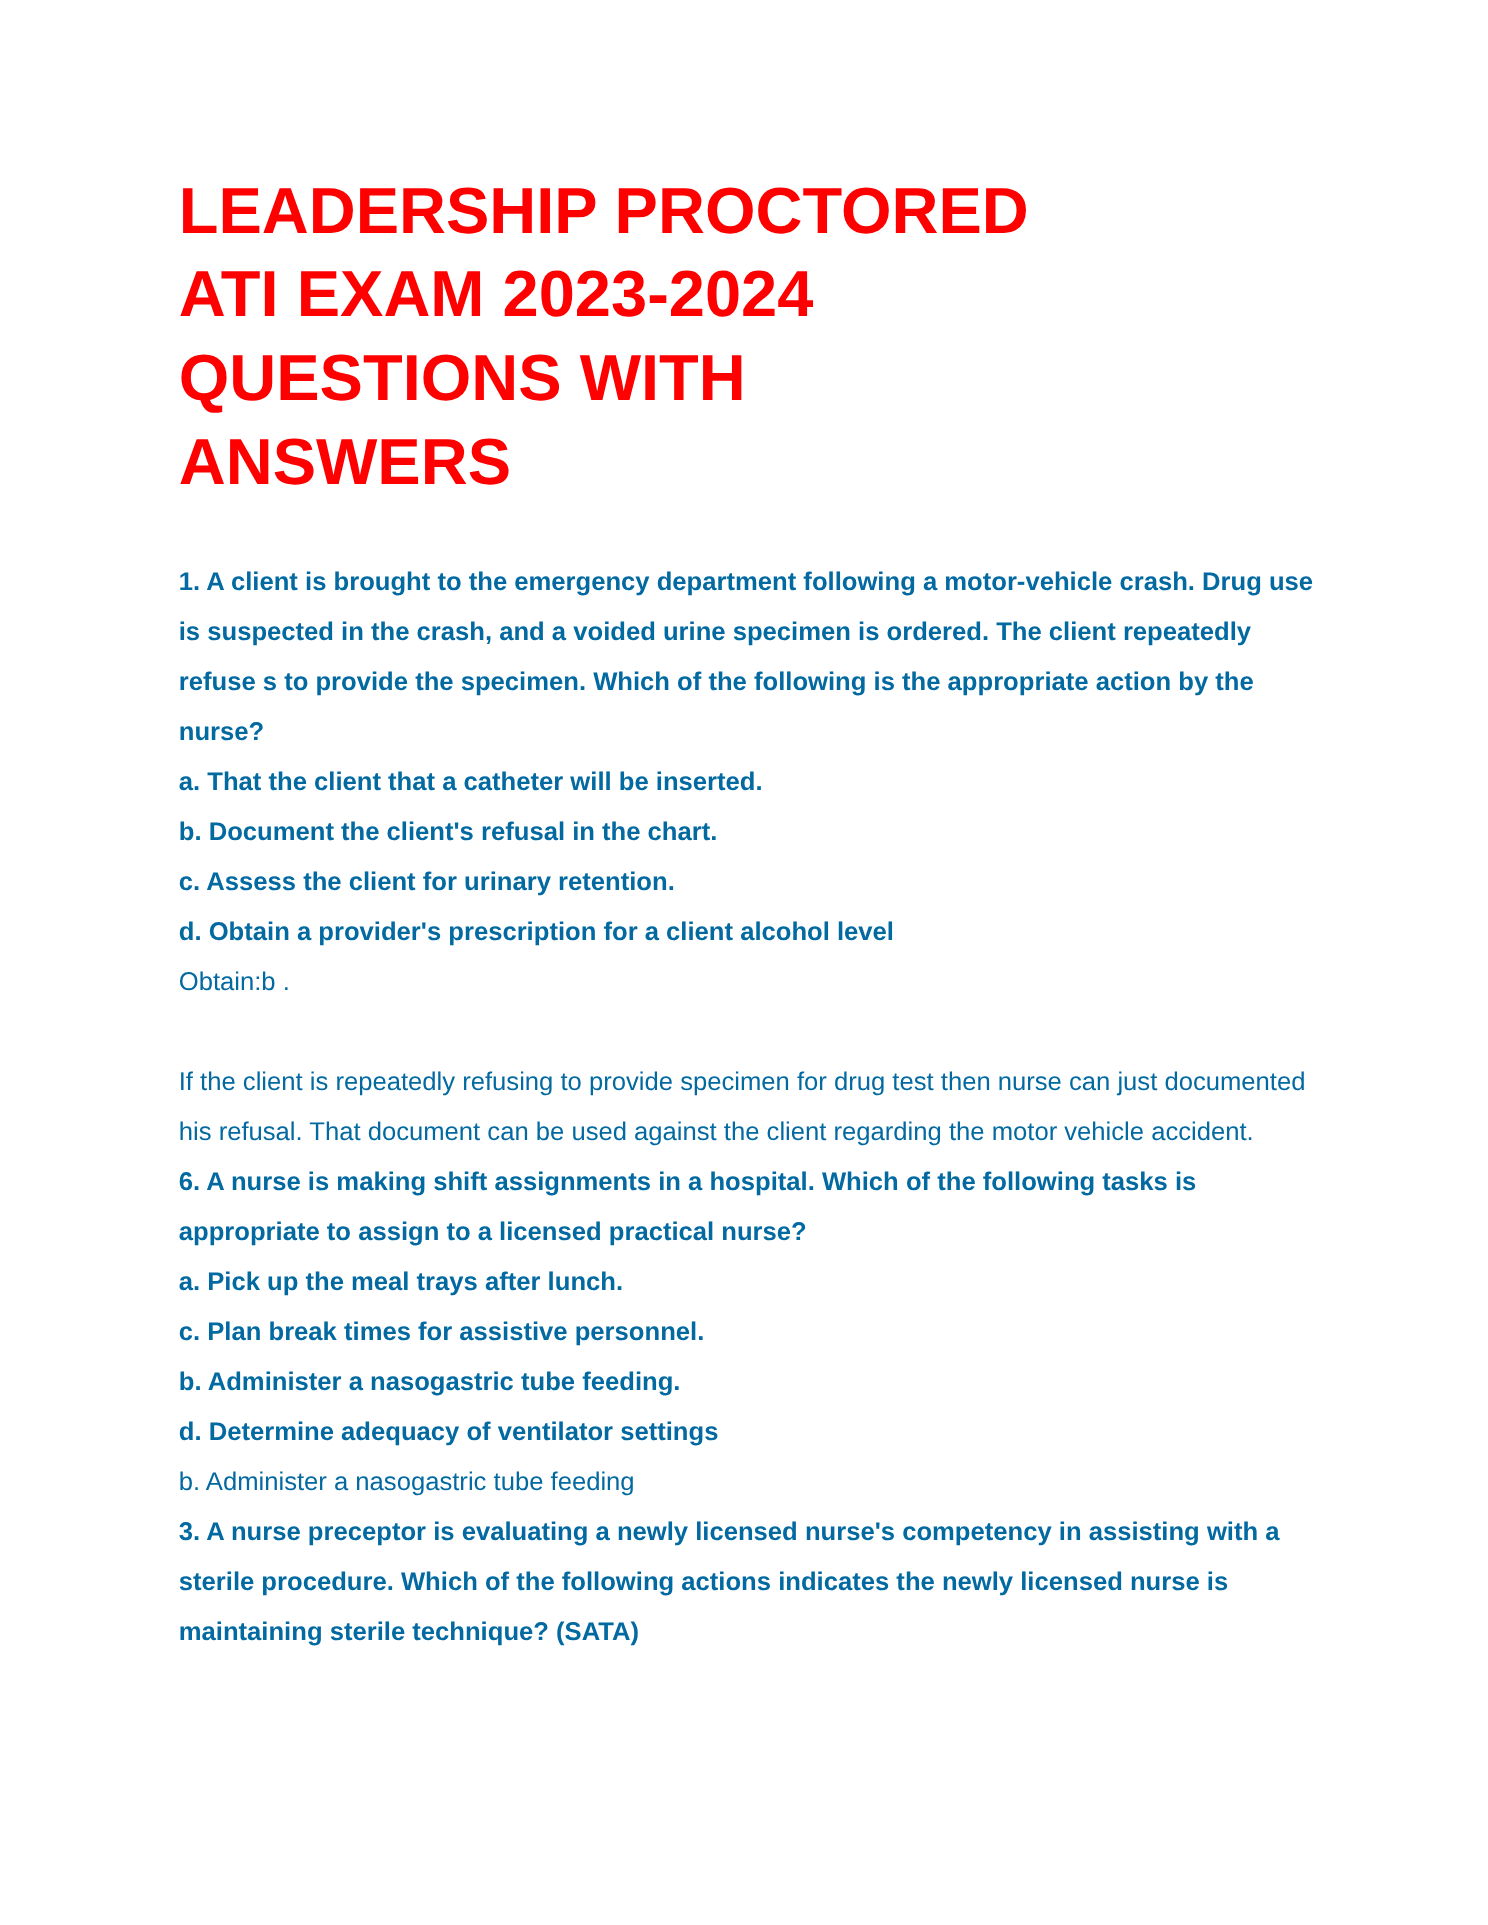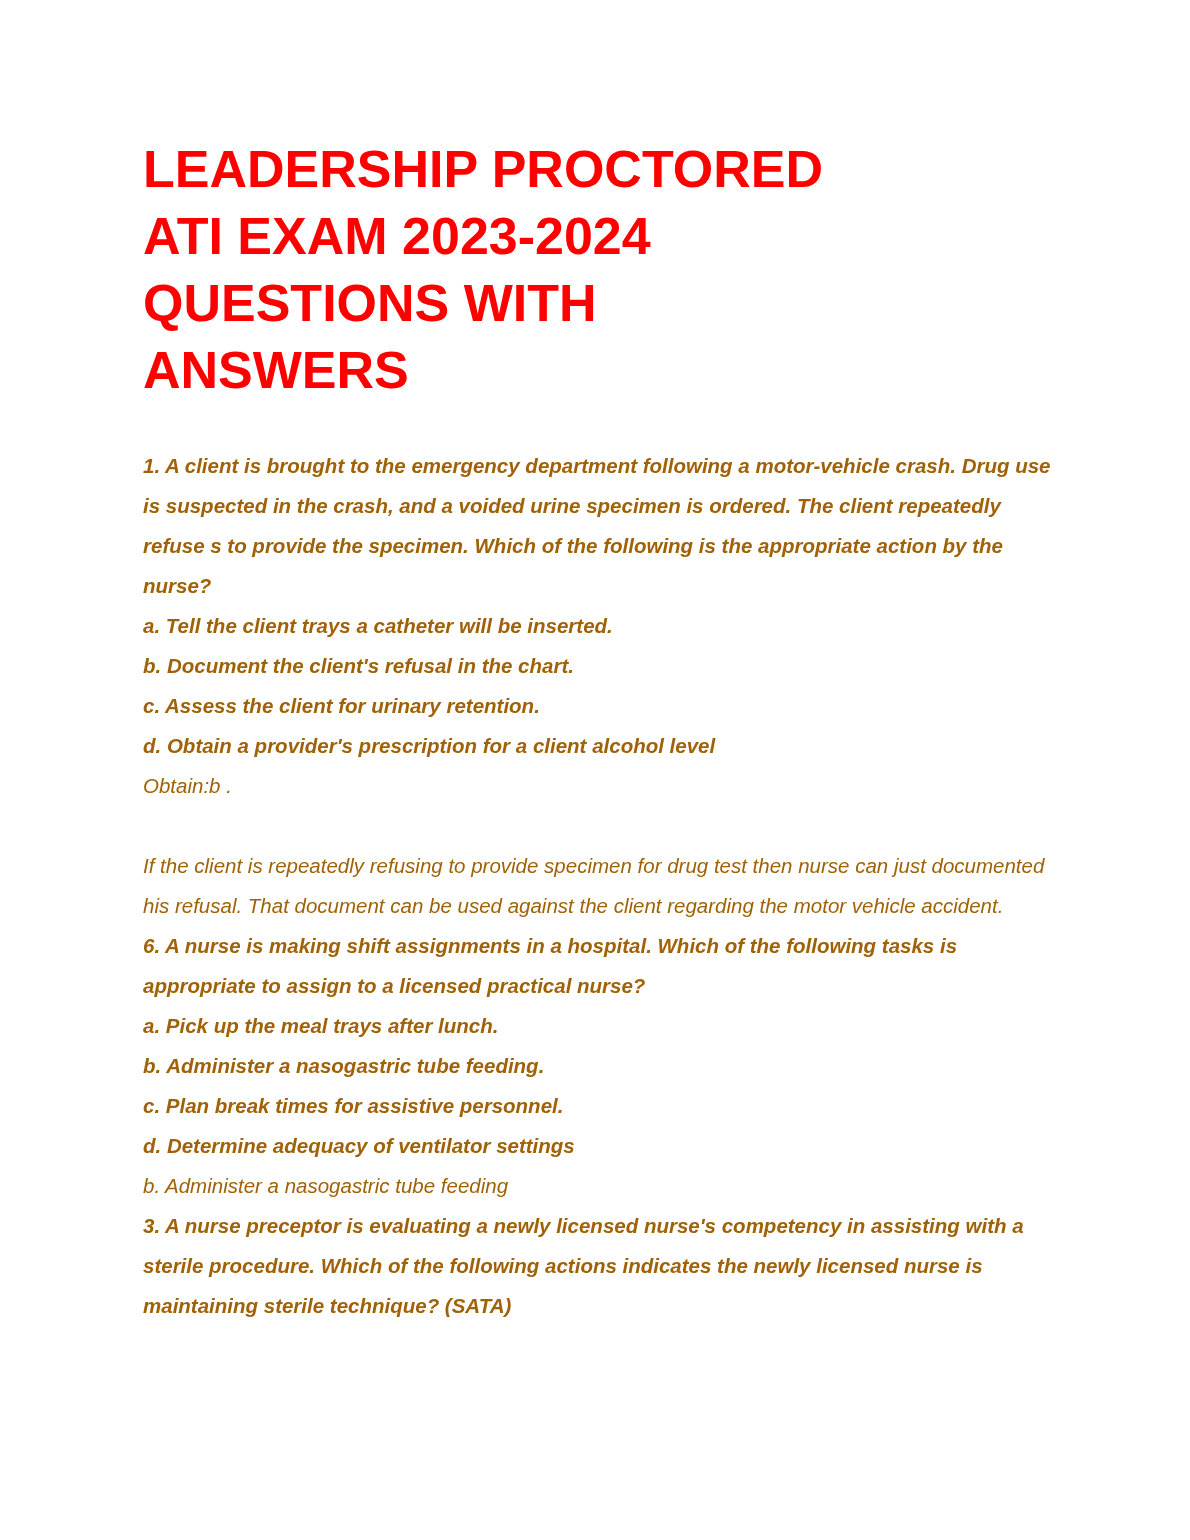--- a/index.html
+++ b/index.html
@@ -21,24 +21,23 @@
   .doc-title {
     color: #ff0000;
     font-weight: 700;
     font-size: 52px;
     line-height: 67px;
     max-width: 912px;
     margin-bottom: 42px;
   }
   .doc-body {
     width: 910px;
-    color: #a16207;
+    color: #0369a1;
     font-size: 20.5px;
     line-height: 40px;
-    font-style: italic;
   }
   .doc-body p {
     margin: 0;
   }
   .doc-body p.bold {
     font-weight: 700;
   }
   .doc-body p.gap {
     margin-top: 40px;
   }
@@ -47,40 +46,40 @@
 <body>
 
 <div class="page">
 
   <h1 class="doc-title">LEADERSHIP PROCTORED ATI EXAM 2023-2024 QUESTIONS WITH ANSWERS</h1>
 
   <div class="doc-body">
 
     <p class="bold">1. A client is brought to the emergency department following a motor-vehicle crash. Drug use is suspected in the crash, and a voided urine specimen is ordered. The client repeatedly refuse s to provide the specimen. Which of the following is the appropriate action by the nurse?</p>
 
-    <p class="bold">a. Tell the client trays a catheter will be inserted.</p>
+    <p class="bold">a. That the client that a catheter will be inserted.</p>
 
     <p class="bold">b. Document the client's refusal in the chart.</p>
 
     <p class="bold">c. Assess the client for urinary retention.</p>
 
     <p class="bold">d. Obtain a provider's prescription for a client alcohol level</p>
 
     <p>Obtain:b .</p>
 
 
     <p class="gap">If the client is repeatedly refusing to provide specimen for drug test then nurse can just documented his refusal. That document can be used against the client regarding the motor vehicle accident.</p>
 
     <p class="bold">6. A nurse is making shift assignments in a hospital. Which of the following tasks is appropriate to assign to a licensed practical nurse?</p>
 
     <p class="bold">a. Pick up the meal trays after lunch.</p>
 
+    <p class="bold">c. Plan break times for assistive personnel.</p>
+
     <p class="bold">b. Administer a nasogastric tube feeding.</p>
-
-    <p class="bold">c. Plan break times for assistive personnel.</p>
 
     <p class="bold">d. Determine adequacy of ventilator settings</p>
 
     <p>b. Administer a nasogastric tube feeding</p>
 
     <p class="bold">3. A nurse preceptor is evaluating a newly licensed nurse's competency in assisting with a sterile procedure. Which of the following actions indicates the newly licensed nurse is maintaining sterile technique? (SATA)</p>
 
   </div>
 </div>
 

